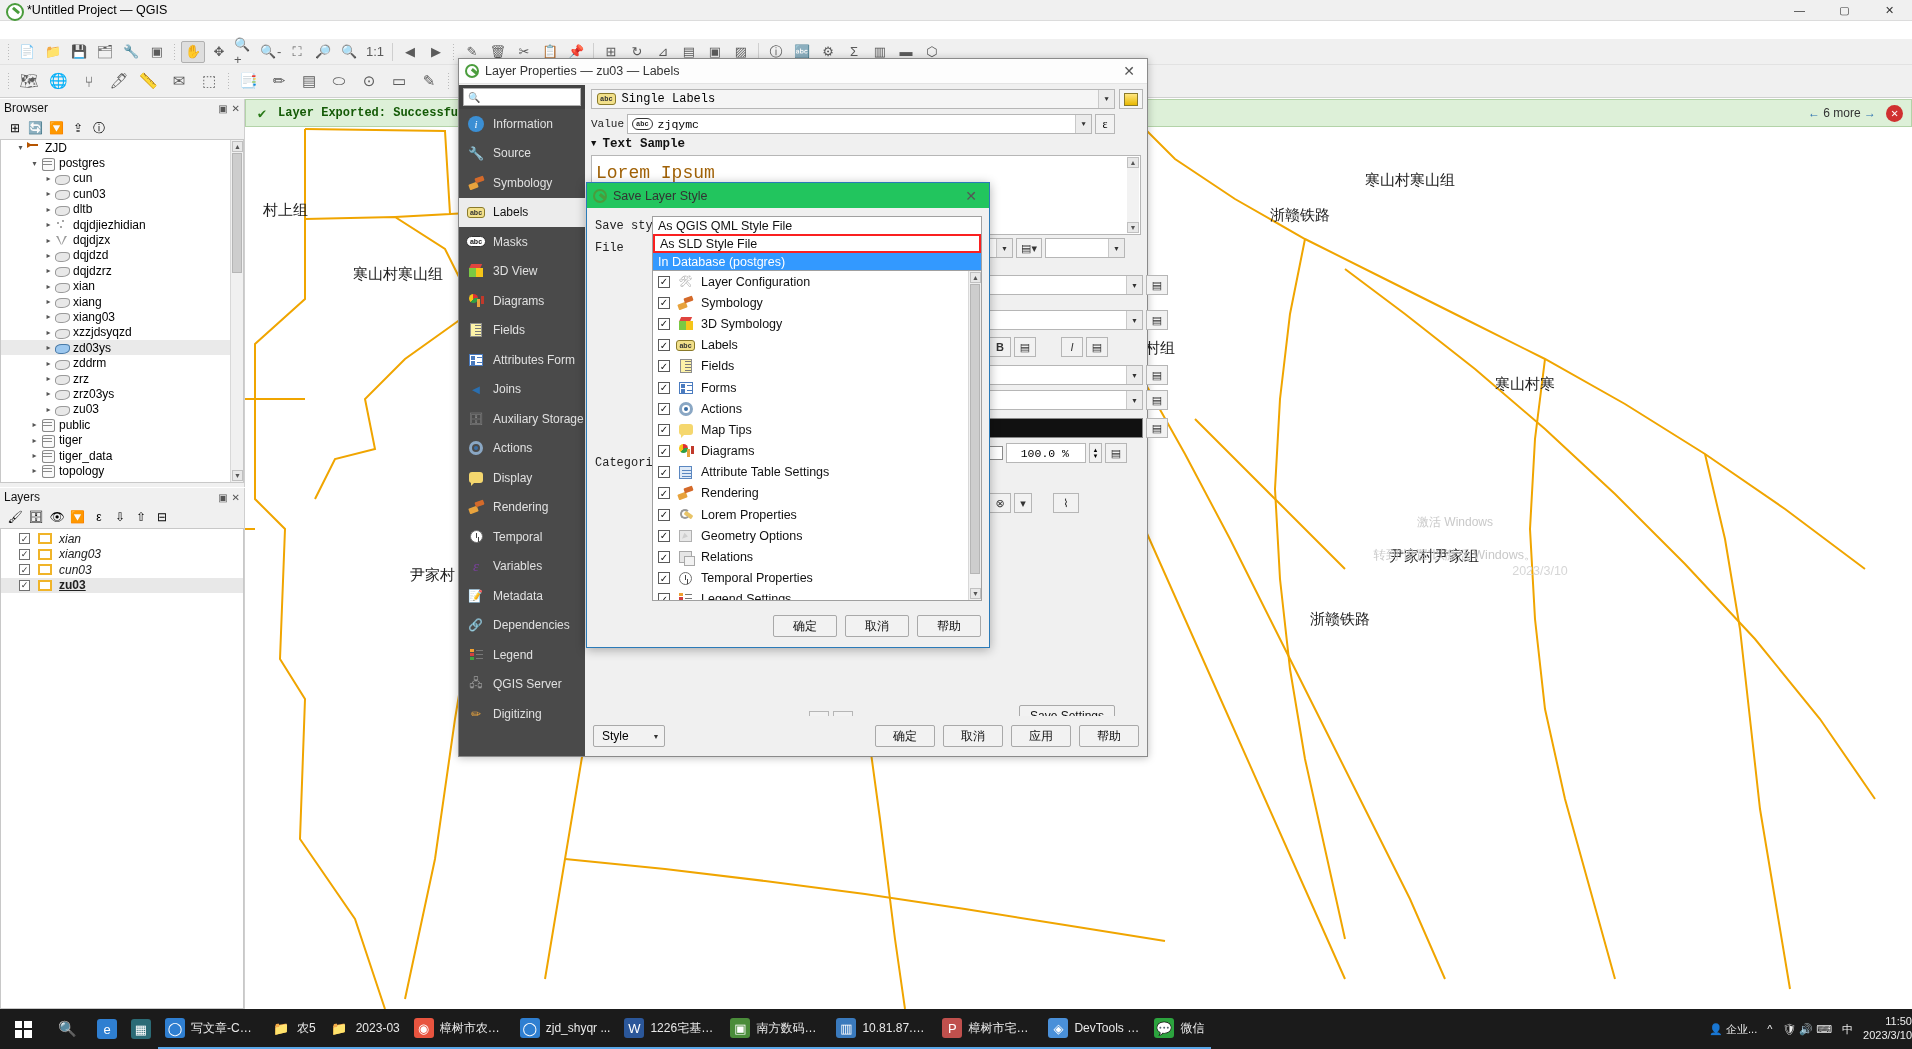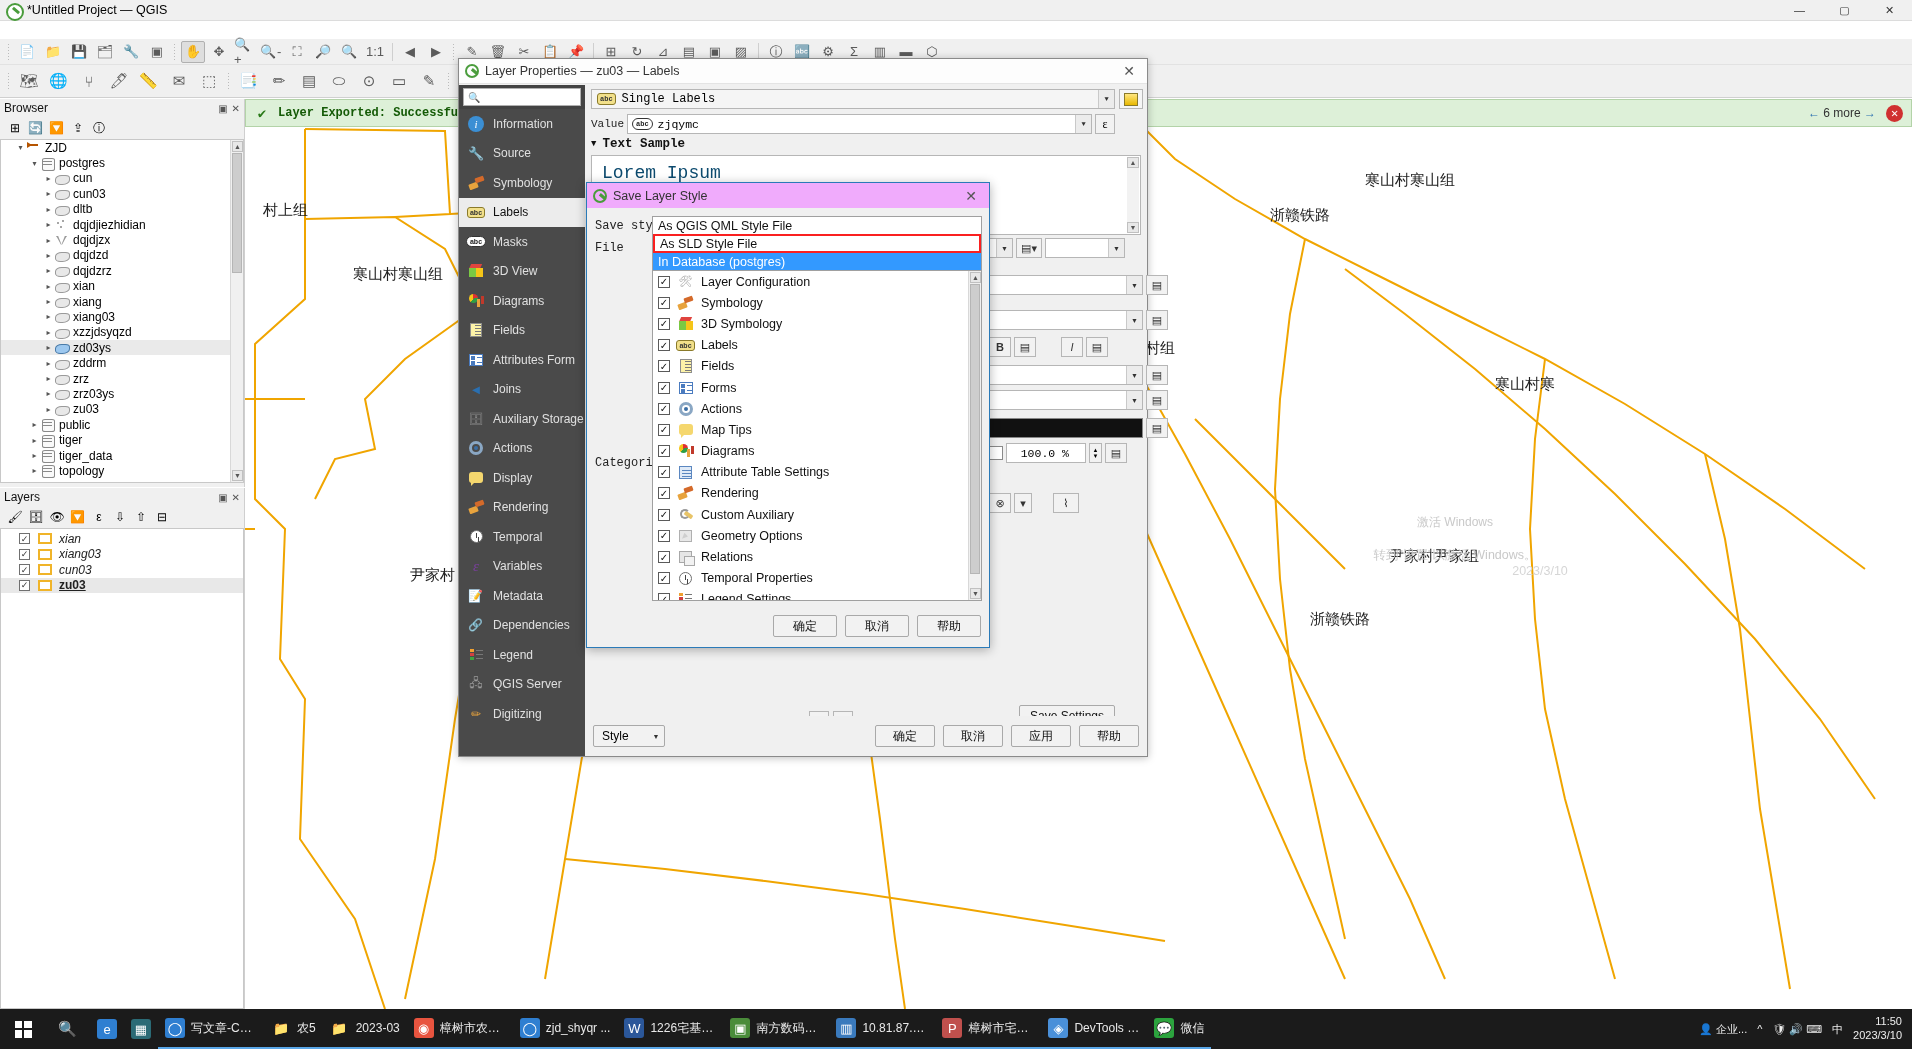--- a/index.html
+++ b/index.html
@@ -185,21 +185,21 @@
   .row-value { position:absolute;left:6px;top:29px;right:32px;height:20px;display:flex;align-items:center; }
   .lbl-mono { font-family:"Liberation Mono",monospace;font-size:11px;color:#222; }
   .field { height:20px;background:#fff;border:1px solid #b6b6b6;display:flex;align-items:center;
      padding-left:4px;font-family:"Liberation Mono",monospace;font-size:11.5px; }
   .eps-btn { width:20px;height:20px;border:1px solid #b6b6b6;background:#f2f2f2;margin-left:3px;
      display:flex;align-items:center;justify-content:center;font-size:12px;font-family:"Liberation Serif",serif;}
   .section-hd { position:absolute;left:6px;top:52px;font-family:"Liberation Mono",monospace;
      font-size:12.5px;font-weight:bold;color:#111;display:flex;align-items:center;gap:6px;}
   .sample-box { position:absolute;left:6px;top:70px;right:6px;height:80px;background:#fff;
      border:1px solid #b6b6b6;}
-  .sample-txt { font-family:"Liberation Mono",monospace;font-size:18px;color:#0c4a6e;padding:7px 10px;}
+  .sample-txt { font-family:"Liberation Mono",monospace;font-size:18px;color:#a16207;padding:7px 4px;}
   .mini-sb { position:absolute;right:1px;top:1px;bottom:1px;width:12px;background:#f2f2f2; }
 
   .ctrl-row { position:absolute;display:flex;align-items:center;gap:3px; }
   .ctrl-combo { background:#fff;border:1px solid #b6b6b6;height:20px;display:flex;align-items:center;
      padding-left:4px;font-size:11px; }
   .ctrl-btn { width:22px;height:20px;background:#f2f2f2;border:1px solid #b6b6b6;
      display:flex;align-items:center;justify-content:center;font-size:11px;color:#333;}
   .spin { width:13px;height:20px;border:1px solid #b6b6b6;background:#f2f2f2;
      display:flex;flex-direction:column;align-items:center;justify-content:center;font-size:6px;line-height:1;}
   .lp-bottom { position:absolute;left:0;right:0;bottom:0;height:40px;background:#f0f0f0;
@@ -210,21 +210,21 @@
   }
   .style-combo { width:72px;height:22px;background:#f2f2f2;border:1px solid #a9a9a9;
      display:flex;align-items:center;padding-left:8px;font-size:12px;border-radius:2px;}
 
   
   #sls {
     position:absolute; left:586px; top:182px; width:404px; height:466px;
     background:#f0f0f0; border:1px solid #2a7ab8; z-index:90;
     box-shadow:0 2px 10px rgba(0,0,0,.3);
   }
-  #sls .dlg-title { height:25px;background:#f0abfc;display:flex;align-items:center;padding:0 6px;}
+  #sls .dlg-title { height:25px;background:#22c55e;display:flex;align-items:center;padding:0 6px;}
   .sls-body { position:absolute;left:0;top:25px;right:0;bottom:0; }
   .sls-lbl { position:absolute;font-family:"Liberation Mono",monospace;font-size:12px;color:#222; }
   .dropdown {
     position:absolute; left:65px; top:8px; width:330px; background:#fff;
     border:1px solid #a0a0a0; z-index:5;
   }
   .dd-item { height:17px;display:flex;align-items:center;padding-left:5px;font-size:12.5px;color:#111; }
   .dd-item.hl { background:#3399ff; color:#fff; }
   .dd-item.box { border:2px solid #fa2020; height:19px; }
   .cats-panel {
@@ -297,21 +297,21 @@
   .tb-start{width:46px;height:40px;display:flex;align-items:center;justify-content:center;}
   .winlogo{width:17px;height:17px;display:grid;grid-template-columns:1fr 1fr;grid-template-rows:1fr 1fr;gap:2px;}
   .winlogo div{background:#fff;}
   .tb-srch{width:44px;height:40px;display:flex;align-items:center;justify-content:center;color:#e8e8e8;font-size:15px;}
   .tb-app{height:40px;display:flex;align-items:center;padding:0 7px;color:#e9e9e9;font-size:12px;gap:6px;
      max-width:106px;}
   .tb-app .ai{width:20px;height:20px;flex:0 0 20px;display:flex;align-items:center;justify-content:center;
      font-size:13px;border-radius:3px;}
   .tb-app .at{overflow:hidden;text-overflow:ellipsis;white-space:nowrap;}
   .tb-app.run{border-bottom:2px solid #5aa7e8;}
-  .tb-right{margin-left:auto;display:flex;align-items:center;gap:10px;padding-right:10px;color:#eee;font-size:11px;}
+  .tb-right{margin-left:auto;display:flex;align-items:center;gap:10px;color:#eee;font-size:11px;}
   .tb-clock{display:flex;flex-direction:column;align-items:flex-end;line-height:1.25;font-size:11px;}
 </style>
 </head>
 <body>
 
 <div id="app">
 
   <div class="titlebar">
     <div class="tb-logo"></div>
     <div class="tb-title">*Untitled Project — QGIS</div>
@@ -1020,21 +1020,21 @@
               <div class="cat-ico">
                 <span class="brush"></span>
               </div>
               <div>Rendering</div>
             </div>
             <div class="cat-row">
               <div class="cat-chk">✓</div>
               <div class="cat-ico">
                 <span class="wrench"></span>
               </div>
-              <div>Custom Auxiliary</div>
+              <div>Lorem Properties</div>
             </div>
             <div class="cat-row">
               <div class="cat-chk">✓</div>
               <div class="cat-ico">
                 <span class="geomico"></span>
               </div>
               <div>Geometry Options</div>
             </div>
             <div class="cat-row">
               <div class="cat-chk">✓</div>

